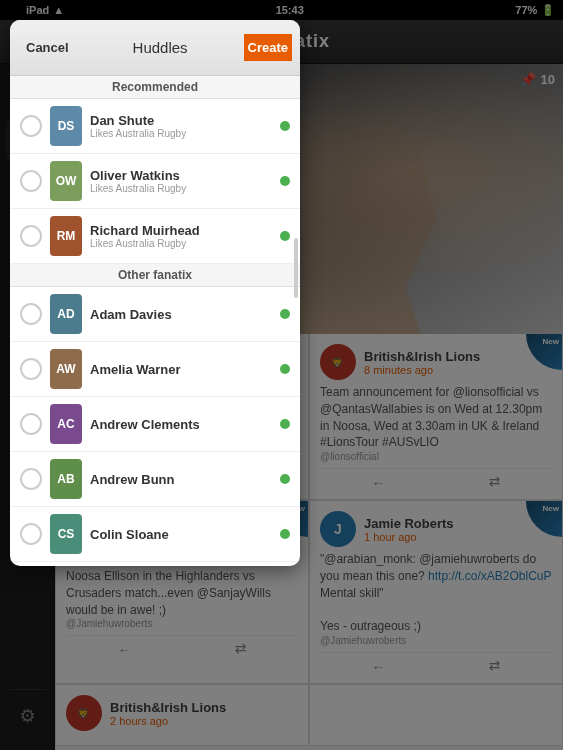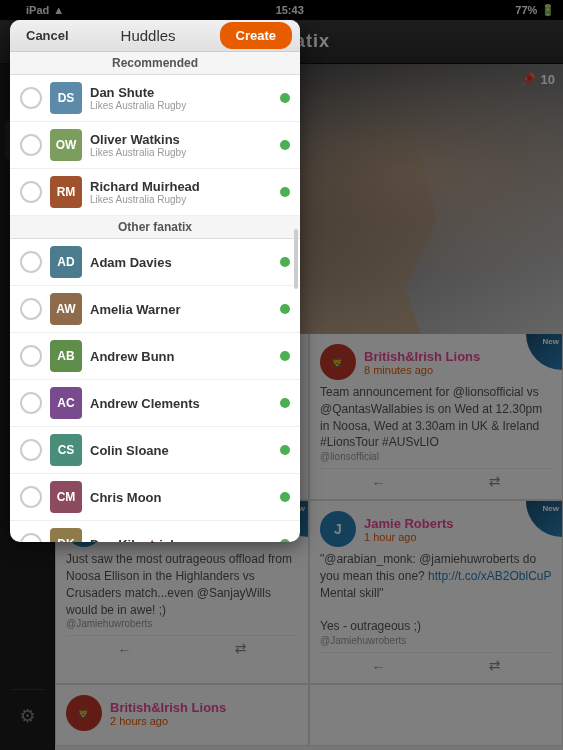--- a/index.html
+++ b/index.html
@@ -200,21 +200,21 @@
       align-items: center;
       justify-content: center;
       font-size: 14px;
       font-weight: bold;
       color: white;
     }
     .avatar.blue { background: #2980b9; }
     .feed-card-name {
       font-size: 13px;
       font-weight: bold;
-      color: #ec4899;
+      color: #404040;
     }
     .feed-card-time {
       font-size: 11px;
       color: #e85c00;
     }
     .feed-card-text {
       font-size: 12px;
       color: #555;
       line-height: 1.4;
     }
@@ -300,21 +300,21 @@
       z-index: 300;
       box-shadow: 0 4px 20px rgba(0,0,0,0.5);
       max-height: 560px;
     }
 
     .modal-header {
       display: flex;
       align-items: center;
       justify-content: space-between;
       padding: 0 8px;
-      height: 32px;
+      height: 56px;
       background: linear-gradient(to bottom, #f0f0f0, #e0e0e0);
       border-bottom: 1px solid #ccc;
     }
     .modal-cancel-btn {
       background: transparent;
       border: none;
       color: #333;
       font-size: 13px;
       font-weight: bold;
       cursor: pointer;
@@ -325,22 +325,22 @@
       font-weight: normal;
       color: #333;
     }
     .modal-create-btn {
       background: #e85c00;
       border: none;
       color: white;
       font-size: 13px;
       font-weight: bold;
       cursor: pointer;
-      padding: 6px 16px;
-      border-radius: 12px;
+      padding: 6px 4px;
+      border-radius: 0;
     }
 
     
     .section-header {
       background: #f5f5f5;
       padding: 4px 18px;
       font-size: 12px;
       font-weight: bold;
       color: #555;
       text-align: center;
@@ -363,21 +363,21 @@
       width: 22px;
       height: 22px;
       border-radius: 11px;
       border: 2px solid #ccc;
       margin-right: 8px;
       flex-shrink: 0;
       background: white;
     }
     .contact-avatar {
       width: 32px;
-      height: 32px;
+      height: 40px;
       border-radius: 4px;
       background: #bbb;
       margin-right: 8px;
       flex-shrink: 0;
       overflow: hidden;
       display: flex;
       align-items: center;
       justify-content: center;
       font-size: 12px;
       color: white;
@@ -634,32 +634,32 @@
       <div class="contact-radio"></div>
       <div class="contact-avatar" style="background:#8e6b4a;">AW</div>
       <div class="contact-info">
         <div class="contact-name">Amelia Warner</div>
       </div>
       <div class="contact-online"></div>
     </div>
 
     <div class="contact-item">
       <div class="contact-radio"></div>
+      <div class="contact-avatar" style="background:#7a4a8e;">AC</div>
+      <div class="contact-info">
+        <div class="contact-name">Andrew Clements</div>
+      </div>
+      <div class="contact-online"></div>
+    </div>
+
+    <div class="contact-item">
+      <div class="contact-radio"></div>
       <div class="contact-avatar" style="background:#5e8e4a;">AB</div>
       <div class="contact-info">
         <div class="contact-name">Andrew Bunn</div>
-      </div>
-      <div class="contact-online"></div>
-    </div>
-
-    <div class="contact-item">
-      <div class="contact-radio"></div>
-      <div class="contact-avatar" style="background:#7a4a8e;">AC</div>
-      <div class="contact-info">
-        <div class="contact-name">Andrew Clements</div>
       </div>
       <div class="contact-online"></div>
     </div>
 
     <div class="contact-item">
       <div class="contact-radio"></div>
       <div class="contact-avatar" style="background:#4a8e7a;">CS</div>
       <div class="contact-info">
         <div class="contact-name">Colin Sloane</div>
       </div>

